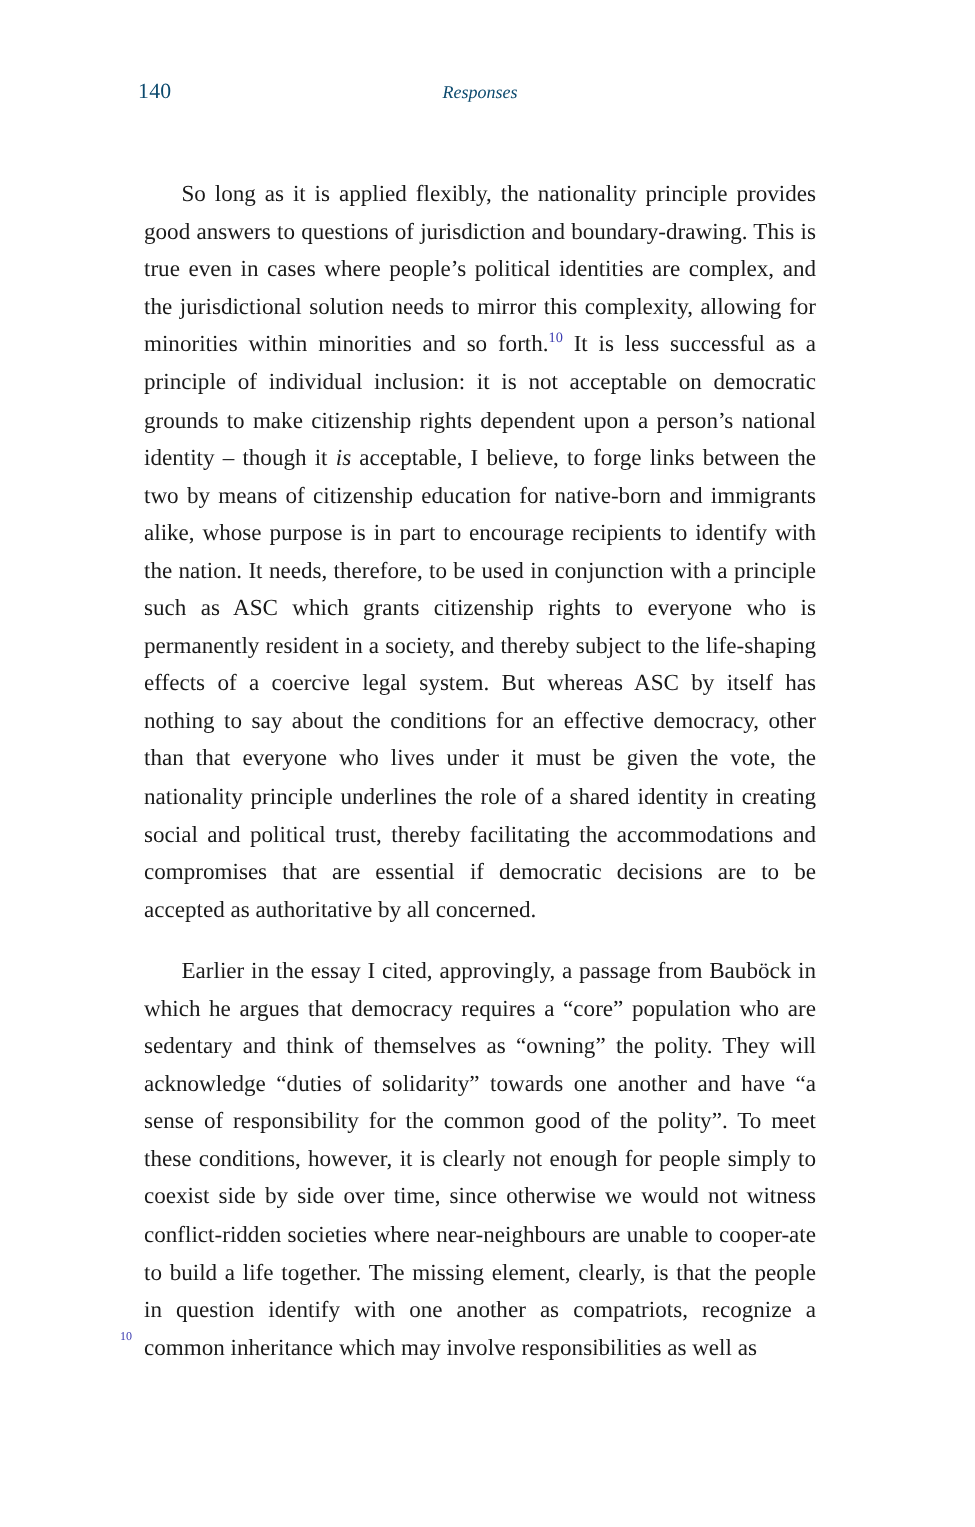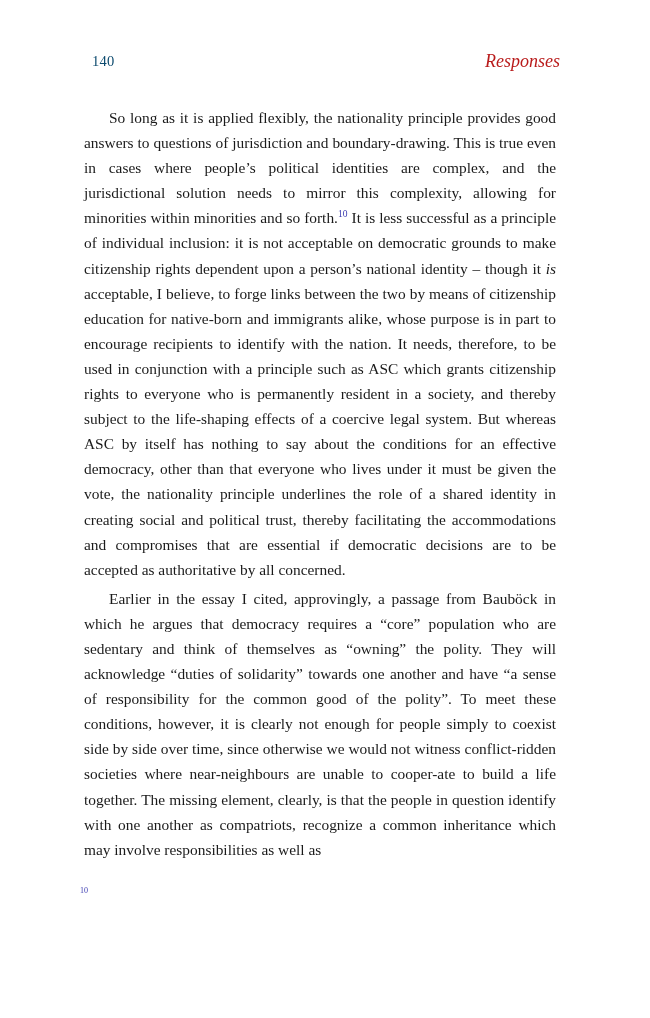--- a/index.html
+++ b/index.html
@@ -41,36 +41,36 @@
     line-height: 22px;
     color: #0c4a6e;
     letter-spacing: 0.2px;
     margin-left: 12px;
   }
   .head-title {
     position: absolute;
     left: 0;
     right: 0;
     top: 0;
-    text-align: right;
+    text-align: center;
     font-style: italic;
-    font-size: 18px;
+    font-size: 12px;
     line-height: 22px;
-    color: #b91c1c;
+    color: #0c4a6e;
   }
 
   
   .body-block {
     position: absolute;
     left: 80px;
     top: 101px;
     width: 480px;
   }
   .para {
-    margin: 4px;
+    margin: 16px;
     font-size: 15.4px;
     line-height: 25.1px;
     text-align: justify;
     text-justify: inter-word;
     text-indent: 25px;
     hyphens: manual;
     -webkit-hyphens: manual;
     color: #1a1a1a;
   }
   .para + .para {

